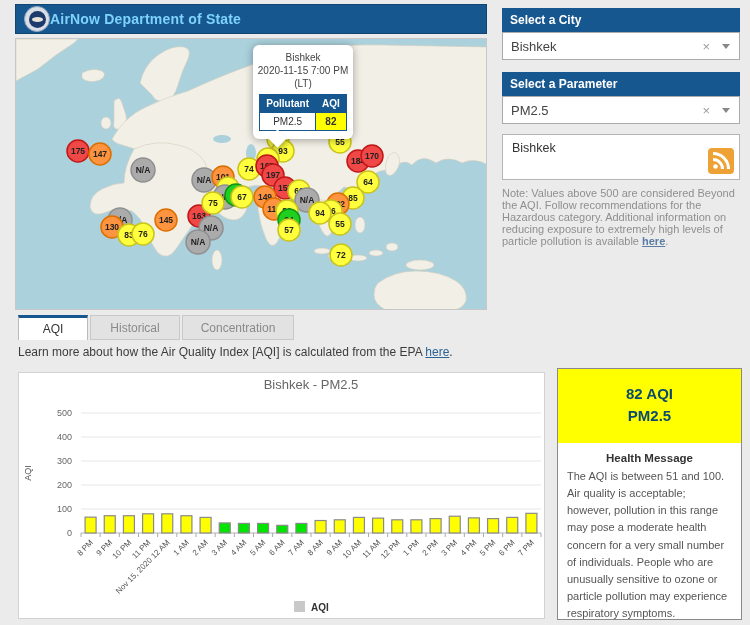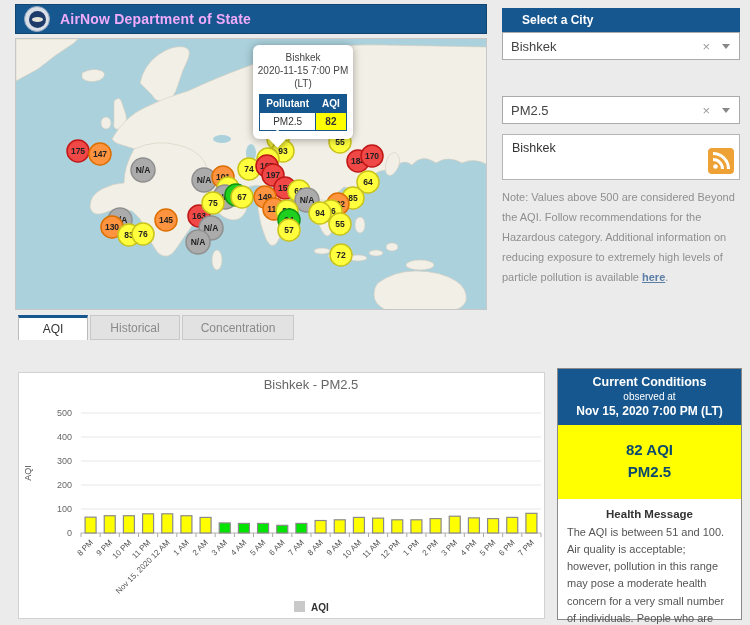--- a/index.html
+++ b/index.html
@@ -5,45 +5,45 @@
   html,body{margin:0;padding:0;}
   body{width:750px;height:625px;background:#ebebeb;font-family:"Liberation Sans",sans-serif;overflow:hidden;}
   .page{position:relative;width:750px;height:625px;}
   .abs{position:absolute;}
 
   
   .hdr{left:15px;top:4px;width:472px;height:30px;background:#17578F;display:flex;align-items:center;border:1px solid #114570;box-sizing:border-box;}
   .seal{width:24px;height:24px;border-radius:50%;background:#d9dee7;border:1px solid #8fa3bd;margin-left:8px;display:flex;align-items:center;justify-content:center;}
   .seal-inner{width:17px;height:17px;border-radius:50%;background:#1d3a6b;position:relative;}
   .seal-inner::after{content:"";position:absolute;left:3px;top:6px;width:11px;height:5px;background:#e8e4da;border-radius:50%;}
-  .hdr-title{color:#f0abfc;font-weight:bold;font-size:14px;margin-left:10px;letter-spacing:.2px;text-align:center;}
+  .hdr-title{color:#7dd3fc;font-weight:bold;font-size:14px;letter-spacing:.2px;text-align:center;}
 
   
   .map{left:15px;top:38px;width:472px;height:272px;background:#abd1dc;border:1px solid #c7c7c7;box-sizing:border-box;overflow:hidden;}
   .map svg{display:block;}
 
   
   .popup{left:252px;top:44px;width:100px;background:#fff;border-radius:6px;box-shadow:0 1px 8px rgba(0,0,0,.35);padding:6px 4px 8px 4px;box-sizing:border-box;z-index:5;}
   .popup-line{text-align:center;font-size:10px;color:#444;line-height:13px;}
   .popup table{border-collapse:collapse;margin:4px auto 0 auto;border-radius:16px;}
   .popup th{background:#17578F;color:#fff;font-size:10px;font-weight:bold;padding:3px 6px;border:1px solid #17578F;}
   .popup td{font-size:10px;color:#333;text-align:center;padding:3px 6px;border:1px solid #17578F;background:#fff;}
   .popup td.aqi{background:#ffff00;font-weight:bold;}
   .popup-tail{position:absolute;left:18px;bottom:-6px;width:13px;height:13px;background:#fff;transform:rotate(45deg);box-shadow:3px 3px 5px rgba(0,0,0,.25);}
 
   
-  .panel-head{width:238px;height:24px;background:#17578F;color:#fff;font-size:12px;font-weight:bold;display:flex;align-items:center;padding-left:20px;box-sizing:border-box;}
+  .panel-head{width:238px;height:24px;background:#17578F;color:#fff;font-size:12px;font-weight:bold;display:flex;align-items:center;padding-left:8px;box-sizing:border-box;}
   .select{width:238px;height:28px;background:#fff;border:1px solid #aaa;box-sizing:border-box;display:flex;align-items:center;font-size:13px;color:#444;}
   .select .val{flex:1;padding-left:8px;}
   .select .clear{color:#9a9a9a;font-size:13px;cursor:pointer;}
   .select .caret{width:0;height:0;border-left:4px solid transparent;border-right:4px solid transparent;border-top:5px solid #888;margin:0 9px 0 12px;}
   .feed-box{left:502px;top:134px;width:238px;height:46px;background:#fff;border:1px solid #b5b5b5;box-sizing:border-box;}
   .feed-box .city{font-size:12.5px;color:#333;padding:6px 0 0 9px;}
   .rss{position:absolute;right:5px;bottom:5px;width:26px;height:26px;border-radius:4px;background:#eea236;}
-  .note{left:502px;top:187px;width:238px;font-size:11px;color:#8f8f8f;line-height:20px;}
+  .note{left:502px;top:187px;width:238px;font-size:11px;color:#8f8f8f;line-height:12px;}
   .note a{color:#5b7da6;font-weight:bold;text-decoration:underline;}
 
   
   .tabs{left:18px;top:315px;display:flex;gap:2px;}
   .tab{height:25px;box-sizing:border-box;display:flex;align-items:center;justify-content:center;font-size:12px;cursor:pointer;}
   .tab.active{width:70px;background:#fff;border:1px solid #bbb;border-top:3px solid #17578F;border-bottom:none;color:#333;}
   .tab.inactive{background:#e2e2e2;border:1px solid #c8c8c8;color:#8a8a8a;}
   .tab.t2{width:112px;}
   .tab.t3{width:90px;}
   .learn{left:18px;top:345px;font-size:12px;color:#3c3c3c;}
@@ -295,20 +295,21 @@
     </div>
   </div>
 
   <div class="abs panel-head" style="left:502px;top:8px;">Select a City</div>
   <div class="abs select" style="left:502px;top:32px;">
     <span class="val">Bishkek</span>
     <span class="clear">×</span>
     <span class="caret"></span>
   </div>
 
+  <div class="abs panel-head" style="left:502px;top:72px;">Select a Parameter</div>
   <div class="abs select" style="left:502px;top:96px;">
     <span class="val">PM2.5</span>
     <span class="clear">×</span>
     <span class="caret"></span>
   </div>
 
   <div class="abs feed-box">
     <div class="city">Bishkek</div>
     <div class="rss">
       <svg width="26" height="26" viewBox="0 0 26 26">
@@ -322,20 +323,23 @@
   <div class="abs note">
     <span>Note: Values above 500 are considered Beyond the AQI. Follow recommendations for the Hazardous category. Additional information on reducing exposure to extremely high levels of particle pollution is available </span><a href="#">here</a><span>.</span>
   </div>
 
   <div class="abs tabs">
     <div class="tab active">AQI</div>
     <div class="tab inactive t3">Historical</div>
     <div class="tab inactive t2">Concentration</div>
   </div>
 
+  <div class="abs learn">
+    <span>Learn more about how the Air Quality Index [AQI] is calculated from the EPA </span><a href="#">here</a><span>.</span>
+  </div>
 
   <div class="abs chart-panel">
     <svg id="chart-svg" width="525" height="245" viewBox="0 0 525 245" font-family="Liberation Sans, sans-serif">
         <text x="292" y="16" text-anchor="middle" font-size="13" fill="#666">Bishkek - PM2.5</text>
         <text transform="translate(12,100) rotate(-90)" text-anchor="middle" font-size="9" fill="#555">AQI</text>
         <text x="53" y="163" text-anchor="end" font-size="9" fill="#666">0</text>
         <line x1="62" y1="136" x2="522" y2="136" stroke="#e7e7e7" stroke-width="1"></line>
         <text x="53" y="139" text-anchor="end" font-size="9" fill="#666">100</text>
         <line x1="62" y1="112" x2="522" y2="112" stroke="#e7e7e7" stroke-width="1"></line>
         <text x="53" y="115" text-anchor="end" font-size="9" fill="#666">200</text>
@@ -418,25 +422,20 @@
         <rect x="487.75" y="144.4" width="11" height="15.600000000000001" fill="#ffff00" stroke="#8a8a8a" stroke-width="1.2"></rect>
         <text transform="translate(496.25,170) rotate(-45)" text-anchor="end" font-size="8" fill="#555">6 PM</text>
         <rect x="506.91666666666674" y="140.32" width="11" height="19.68" fill="#ffff00" stroke="#8a8a8a" stroke-width="1.2"></rect>
         <text transform="translate(515.4166666666667,170) rotate(-45)" text-anchor="end" font-size="8" fill="#555">7 PM</text>
         <rect x="275" y="228" width="11" height="11" fill="#c9c9c9"></rect>
         <text x="292" y="237.5" font-size="10" font-weight="bold" fill="#333">AQI</text>
       </svg>
   </div>
 
   <div class="abs cc">
-    <div class="cc-head">
-      <div class="cc-title">Current Conditions</div>
-      <div class="cc-observed">observed at</div>
-      <div class="cc-date">Nov 15, 2020 7:00 PM (LT)</div>
-    </div>
     <div class="cc-yellow">
       <div>82 AQI</div>
       <div>PM2.5</div>
     </div>
     <div class="cc-health">
       <h4>Health Message</h4>
       <p>The AQI is between 51 and 100. Air quality is acceptable; however, pollution in this range may pose a moderate health concern for a very small number of individuals. People who are unusually sensitive to ozone or particle pollution may experience respiratory symptoms.</p>
     </div>
   </div>
 

